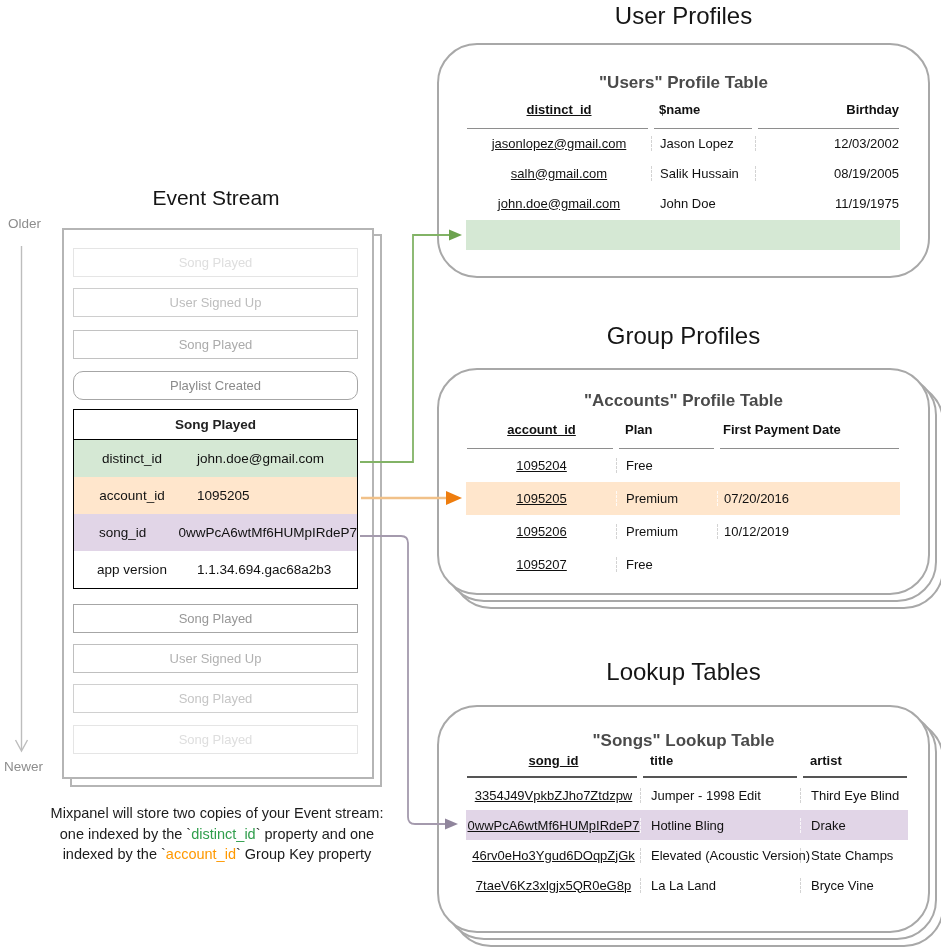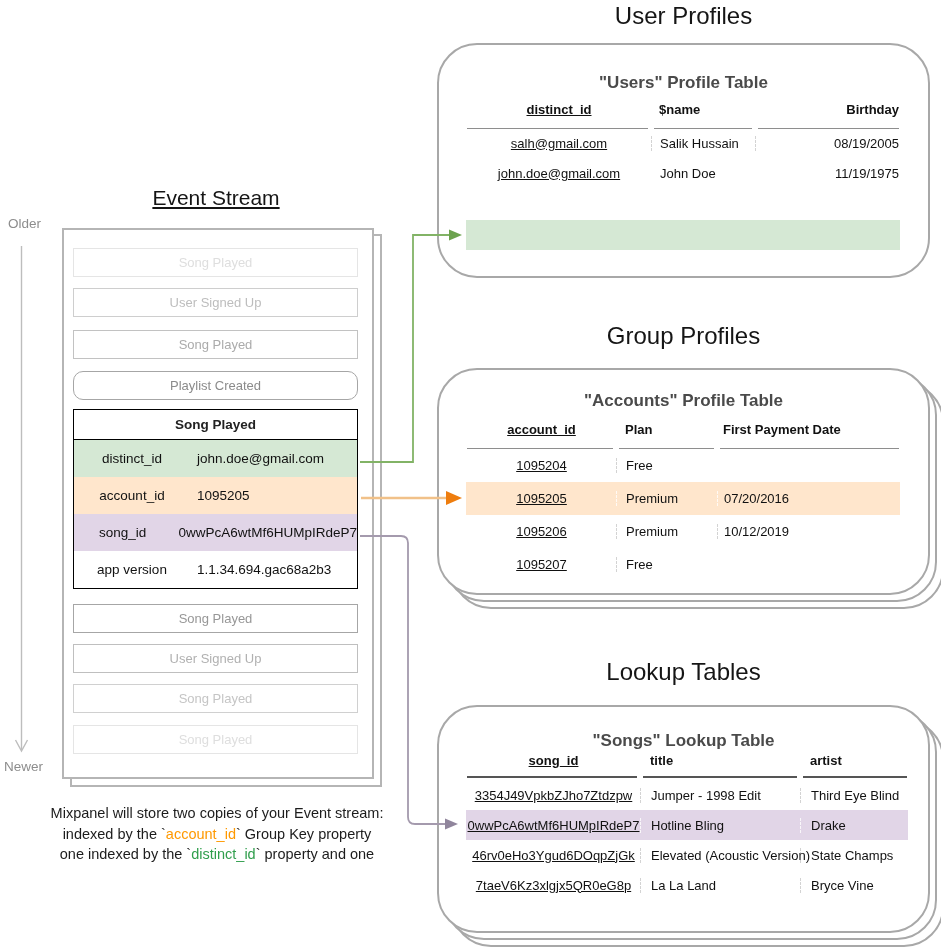--- a/index.html
+++ b/index.html
@@ -71,21 +71,21 @@
   .tok-green{color:#2f9e4c;}
   .tok-orange{color:#ff9900;}
 
   .overlay{position:absolute;left:0;top:0;z-index:4;pointer-events:none;}
 </style>
 </head>
 <body>
 
 <div class="canvas">
 
-  <div class="es-title" style="top:186px;text-decoration:underline;">Event Stream</div>
+  <div class="es-title" style="top:186px;">Event Stream</div>
   <div class="tl-label" style="left:8px;top:216px;">Older</div>
   <div class="tl-label" style="left:4px;top:759px;">Newer</div>
 
   <div class="es-back"></div>
   <div class="es-main"></div>
 
   <div class="ev f-t1" style="top:248px;">Song Played</div>
   <div class="ev f-t2" style="top:288px;">User Signed Up</div>
   <div class="ev f-t3" style="top:330px;">Song Played</div>
   <div class="ev f-t4" style="top:371px;border-radius:10px;">Playlist Created</div>
@@ -125,20 +125,25 @@
   <div class="hseg" style="left:758px;top:128px;width:141px;"></div>
 
   <div class="tbl" style="top:102px;">
     <div class="thead">
       <span class="c uc1 idcol u">distinct_id</span>
       <span class="c uc2">$name</span>
       <span class="c uc3">Birthday</span>
     </div>
     <div class="u-rows">
       <div class="trow">
+        <span class="c uc1 idcol u">jasonlopez@gmail.com</span>
+        <span class="c uc2 sep">Jason Lopez</span>
+        <span class="c uc3 sep">12/03/2002</span>
+      </div>
+      <div class="trow">
         <span class="c uc1 idcol u">salh@gmail.com</span>
         <span class="c uc2 sep">Salik Hussain</span>
         <span class="c uc3 sep">08/19/2005</span>
       </div>
       <div class="trow hlrow">
         <span class="c uc1 idcol u">john.doe@gmail.com</span>
         <span class="c uc2 sep">John Doe</span>
         <span class="c uc3 sep">11/19/1975</span>
       </div>
     </div>
@@ -221,22 +226,22 @@
       <div class="trow">
         <span class="c sc1 idcol u">7taeV6Kz3xlgjx5QR0eG8p</span>
         <span class="c sc2 sep">La La Land</span>
         <span class="c sc3 sep">Bryce Vine</span>
       </div>
     </div>
   </div>
 
   <div class="caption">
     <div>Mixpanel will store two copies of your Event stream:</div>
+    <div><span>one indexed by the `</span><span class="tok-green">distinct_id</span><span>` property and one</span></div>
     <div><span>indexed by the `</span><span class="tok-orange">account_id</span><span>` Group Key property</span></div>
-    <div><span>one indexed by the `</span><span class="tok-green">distinct_id</span><span>` property and one</span></div>
   </div>
 
   <svg class="overlay" width="941" height="951" viewBox="0 0 941 951">
 
     <g>
       <line x1="21.5" y1="246" x2="21.5" y2="750" stroke="#bdbdbd" stroke-width="1.4"></line>
       <path d="M15.5 740 L21.5 751 L27.5 740" fill="none" stroke="#bdbdbd" stroke-width="1.4"></path>
     </g>
 
     <g>

